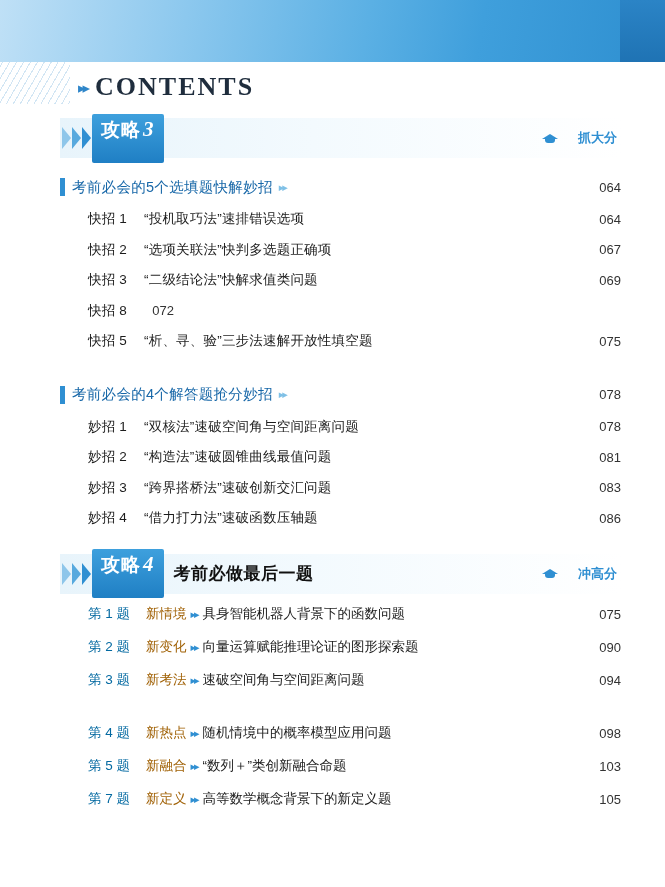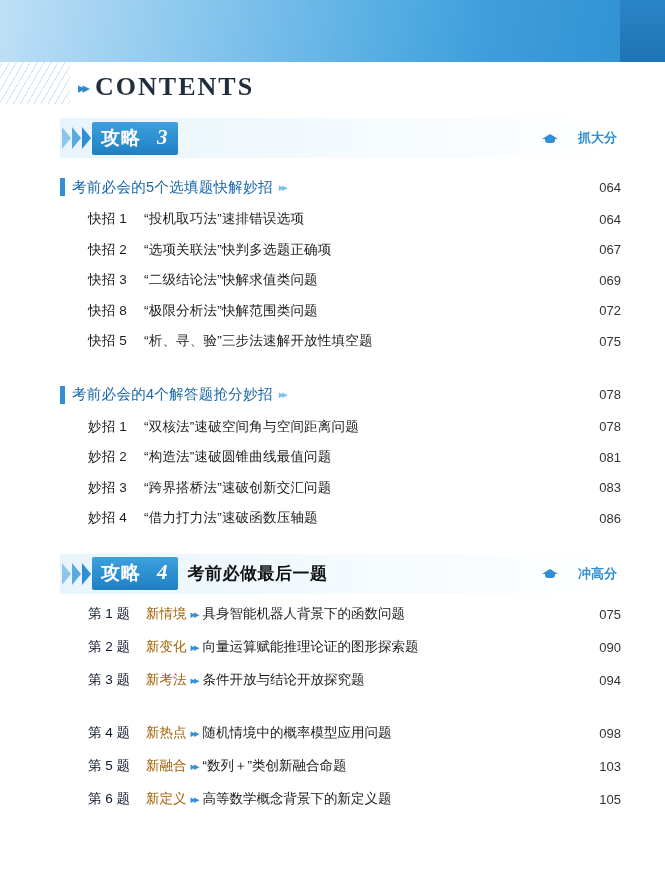--- a/index.html
+++ b/index.html
@@ -115,25 +115,25 @@
   .chev span.c2 { border-left-color: #57a9de; }
   .chev span.c3 { border-left-color: #8ec6ea; }
   .strategy-tag {
     position: relative;
     z-index: 2;
     background: linear-gradient(180deg, #3ea0dd 0%, #1f7fc4 100%);
     color: #fff;
     font-family: "Liberation Serif", serif;
     font-weight: 700;
     font-size: 19px;
-    padding: 3px 9px 4px 9px;
+    padding: 3px 9px 20px 9px;
     letter-spacing: 1px;
     display: flex;
     align-items: baseline;
-    gap: 16px;
+    gap: 2px;
     border-radius: 2px;
   }
   .strategy-num {
     font-family: "Liberation Serif", serif;
     font-style: italic;
     font-size: 21px;
     font-weight: 700;
   }
   .strategy-text {
     position: relative;
@@ -246,21 +246,21 @@
   .q-entry {
     margin: 0 44px 0 88px;
     display: flex;
     align-items: center;
     height: 33px;
     font-size: 13.5px;
   }
   .q-label {
     min-width: 58px;
     font-weight: 400;
-    color: #0f172a;
+    color: #0369a1;
   }
   .q-tag {
     color: #a16207;
     font-weight: 400;
     margin-right: 4px;
   }
   .q-arrow {
     color: #2f8fd2;
     font-size: 11px;
     letter-spacing: -2px;
@@ -328,21 +328,20 @@
     <span class="entry-text">“选项关联法”快判多选题正确项</span>
     <span class="entry-page">067</span>
   </div>
   <div class="entry">
     <span class="entry-label">快招 3</span>
     <span class="entry-text">“二级结论法”快解求值类问题</span>
     <span class="entry-page">069</span>
   </div>
   <div class="entry">
     <span class="entry-label">快招 8</span>
-    <span class="entry-text">“极限分析法”快解范围类问题</span>
     <span class="entry-page">072</span>
   </div>
   <div class="entry">
     <span class="entry-label">快招 5</span>
     <span class="entry-text">“析、寻、验”三步法速解开放性填空题</span>
     <span class="entry-page">075</span>
   </div>
 
   <div class="group-gap"></div>
 
@@ -409,41 +408,41 @@
     <span class="q-label">第 2 题</span>
     <span class="q-tag">新变化</span>
     <span class="q-arrow">▸▸</span>
     <span class="q-text">向量运算赋能推理论证的图形探索题</span>
     <span class="q-page">090</span>
   </div>
   <div class="q-entry">
     <span class="q-label">第 3 题</span>
     <span class="q-tag">新考法</span>
     <span class="q-arrow">▸▸</span>
-    <span class="q-text">条件开放与结论开放探究题</span>
+    <span class="q-text">速破空间角与空间距离问题</span>
     <span class="q-page">094</span>
   </div>
 
   <div class="spacer-block"></div>
 
   <div class="q-entry">
     <span class="q-label">第 4 题</span>
     <span class="q-tag">新热点</span>
     <span class="q-arrow">▸▸</span>
     <span class="q-text">随机情境中的概率模型应用问题</span>
     <span class="q-page">098</span>
   </div>
   <div class="q-entry">
     <span class="q-label">第 5 题</span>
     <span class="q-tag">新融合</span>
     <span class="q-arrow">▸▸</span>
     <span class="q-text">“数列＋”类创新融合命题</span>
     <span class="q-page">103</span>
   </div>
   <div class="q-entry">
-    <span class="q-label">第 6 题</span>
+    <span class="q-label">第 7 题</span>
     <span class="q-tag">新定义</span>
     <span class="q-arrow">▸▸</span>
     <span class="q-text">高等数学概念背景下的新定义题</span>
     <span class="q-page">105</span>
   </div>
 
 </div>
 
 </body></html>

